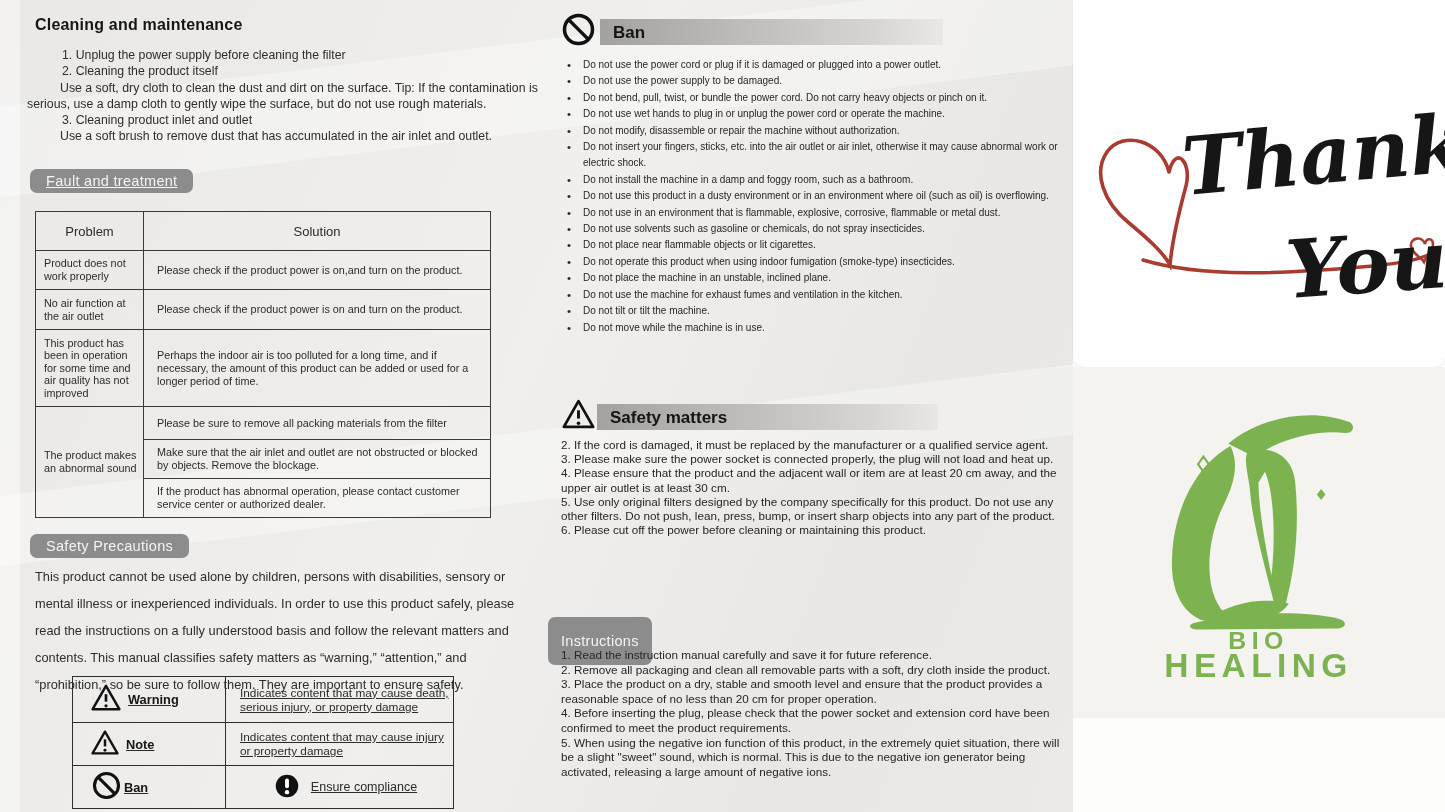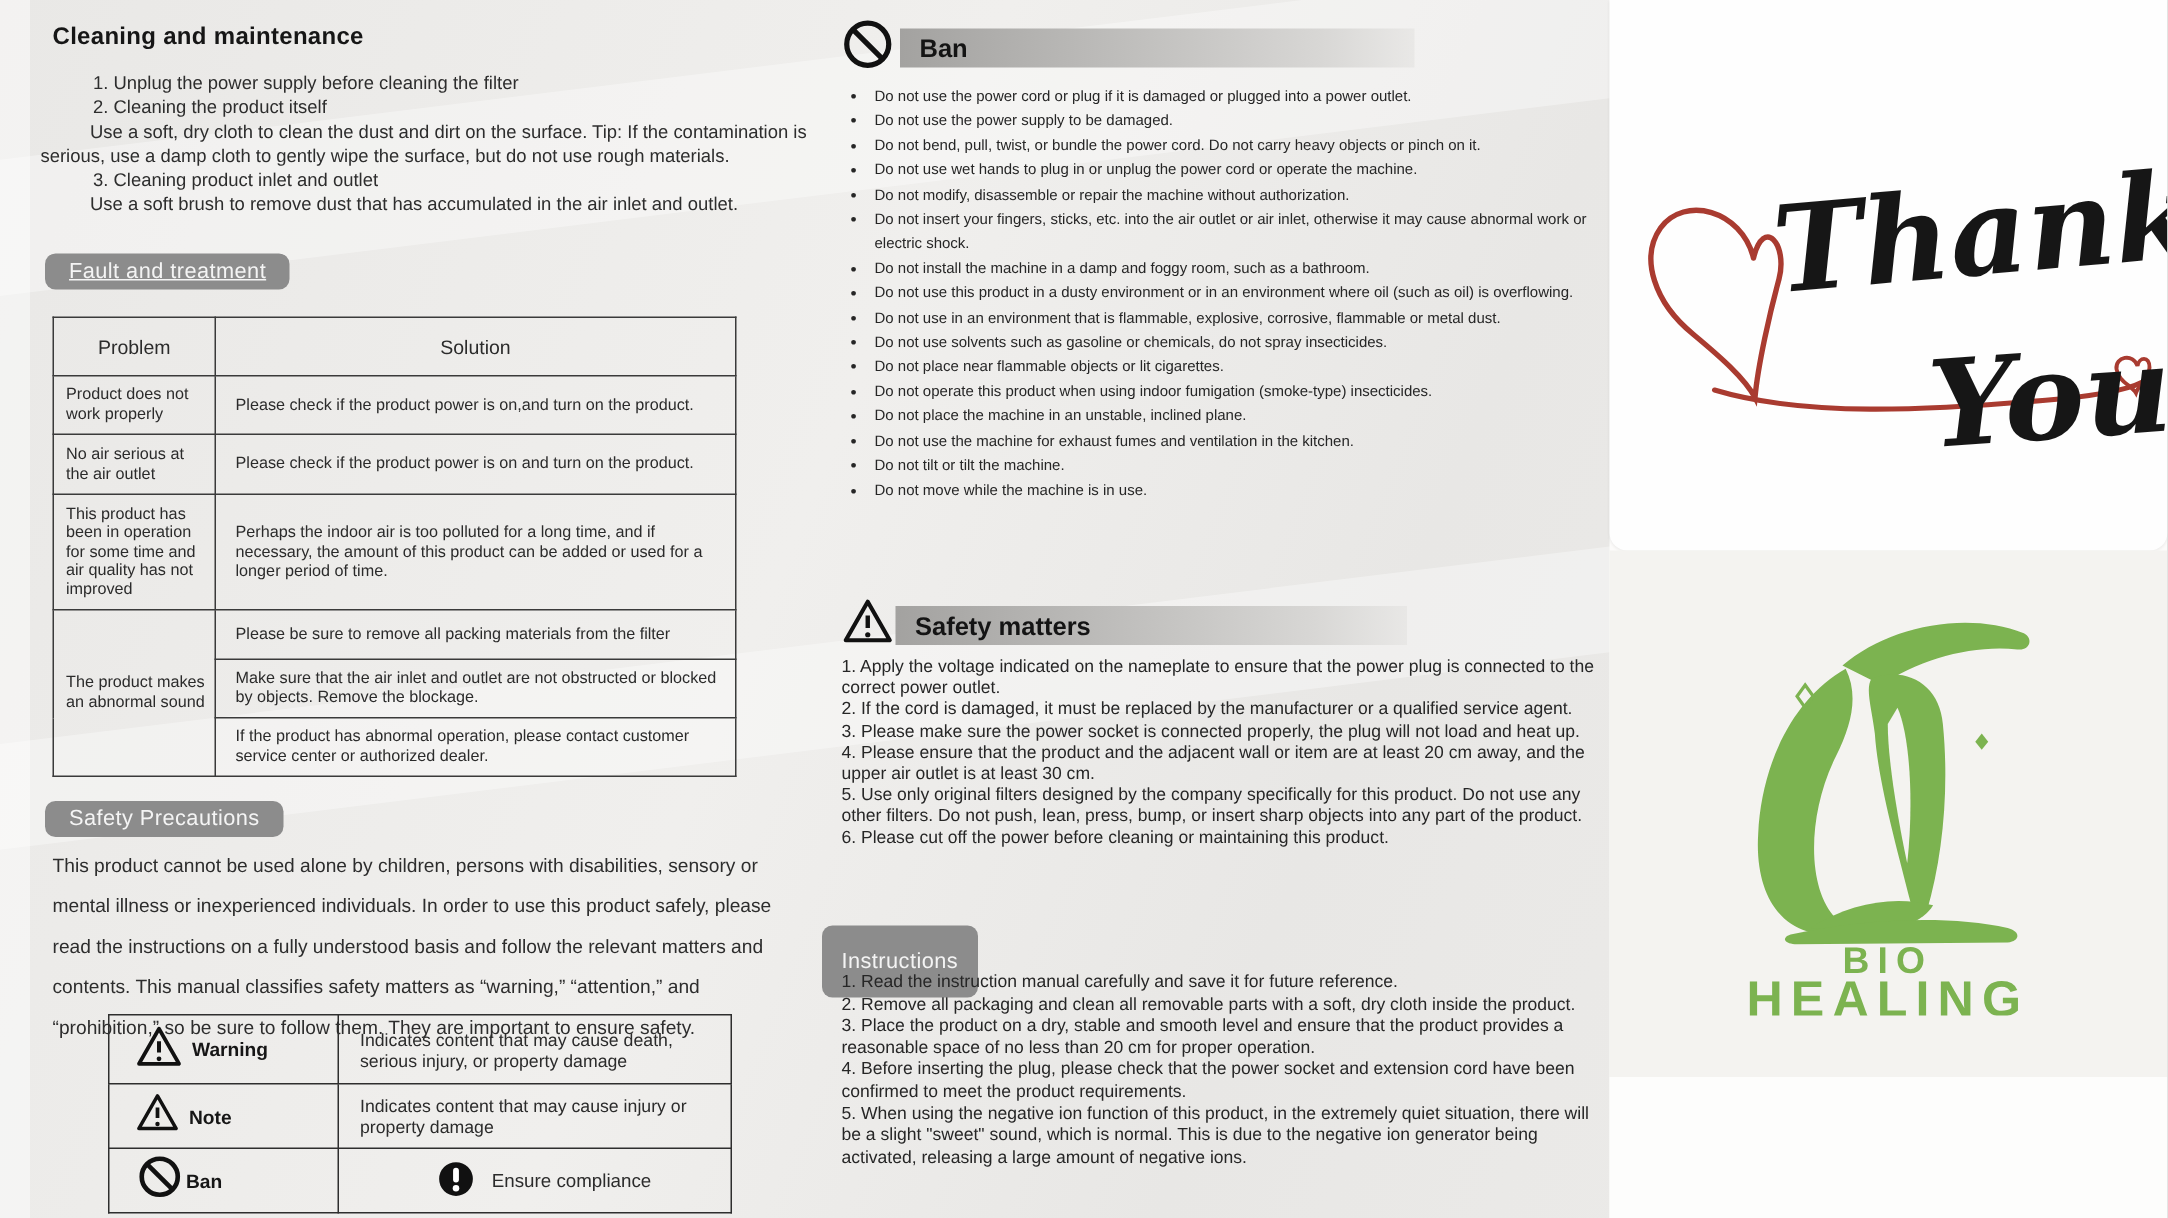--- a/index.html
+++ b/index.html
@@ -27,21 +27,21 @@
   .fault-table{position:absolute;left:35px;top:211px;width:456px;border-collapse:collapse;
                table-layout:fixed;font-size:10.8px;color:#2b2b2b;}
   .fault-table th,.fault-table td{border:1px solid #3a3a3a;padding:2px 6px;vertical-align:middle;}
   .fault-table th{height:34px;font-weight:400;font-size:13px;text-align:center;}
   .fault-table td.prob{padding-left:8px;line-height:12.6px;}
   .fault-table td.sol{padding-left:13px;line-height:13px;}
 
   .safety-par{position:absolute;left:35px;top:563px;width:494px;margin:0;
               font-size:12.8px;line-height:27px;color:#2d2d2d;}
 
-  .legend-table{position:absolute;left:72px;top:676px;width:416px;border-collapse:collapse;}
+  .legend-table{position:absolute;left:72px;top:676px;width:382px;border-collapse:collapse;text-decoration:underline;}
   .legend-table td{border:1.4px solid #2e2e2e;vertical-align:middle;}
   .leg-left{width:133px;padding-left:18px;}
   .leg-inner{display:flex;align-items:center;gap:7px;}
   .leg-label{font-weight:bold;font-size:12.8px;color:#161616;}
   .leg-desc{font-size:11.8px;line-height:14px;padding-left:14px;color:#2b2b2b;}
   .leg-desc-center{display:flex;align-items:center;justify-content:center;gap:12px;font-size:12.5px;}
 
   
   .icon-abs{position:absolute;}
   .hdr-bar{position:absolute;height:26px;box-sizing:border-box;padding:2px 0 0 13px;
@@ -97,21 +97,21 @@
     <tbody>
         <tr>
       <th>Problem</th>
       <th>Solution</th>
     </tr>
     <tr style="height:39px">
       <td class="prob">Product does not work properly</td>
       <td class="sol">Please check if the product power is on,and turn on the product.</td>
     </tr>
     <tr style="height:40px">
-      <td class="prob">No air serious at the air outlet</td>
+      <td class="prob">No air function at the air outlet</td>
       <td class="sol">Please check if the product power is on and turn on the product.</td>
     </tr>
     <tr style="height:77px">
       <td class="prob">This product has been in operation for some time and air quality has not improved</td>
       <td class="sol">Perhaps the indoor air is too polluted for a long time, and if necessary, the amount of this product can be added or used for a longer period of time.</td>
     </tr>
     <tr style="height:33px">
       <td class="prob" rowspan="3">The product makes an abnormal sound</td>
       <td class="sol">Please be sure to remove all packing materials from the filter</td>
     </tr>
@@ -218,21 +218,20 @@
   <span class="icon-abs" style="left:562px;top:399px;">
     <svg width="33" height="30" viewBox="0 0 36 32">
         <path d="M18 2 L34 30 L2 30 Z" fill="none" stroke="#111" stroke-width="3" stroke-linejoin="round"></path>
         <line x1="18" y1="12" x2="18" y2="21" stroke="#111" stroke-width="3.2"></line>
         <circle cx="18" cy="26" r="1.9" fill="#111"></circle>
       </svg>
   </span>
   <div class="hdr-bar bar-sm">Safety matters</div>
 
   <div class="num-list sm-list">
-    <p>1. Apply the voltage indicated on the nameplate to ensure that the power plug is connected to the correct power outlet.</p>
     <p>2. If the cord is damaged, it must be replaced by the manufacturer or a qualified service agent.</p>
     <p>3. Please make sure the power socket is connected properly, the plug will not load and heat up.</p>
     <p>4. Please ensure that the product and the adjacent wall or item are at least 20 cm away, and the upper air outlet is at least 30 cm.</p>
     <p>5. Use only original filters designed by the company specifically for this product. Do not use any other filters. Do not push, lean, press, bump, or insert sharp objects into any part of the product.</p>
     <p>6. Please cut off the power before cleaning or maintaining this product.</p>
   </div>
 
   <span class="badge instr">Instructions</span>
 
   <div class="num-list instr-list">

